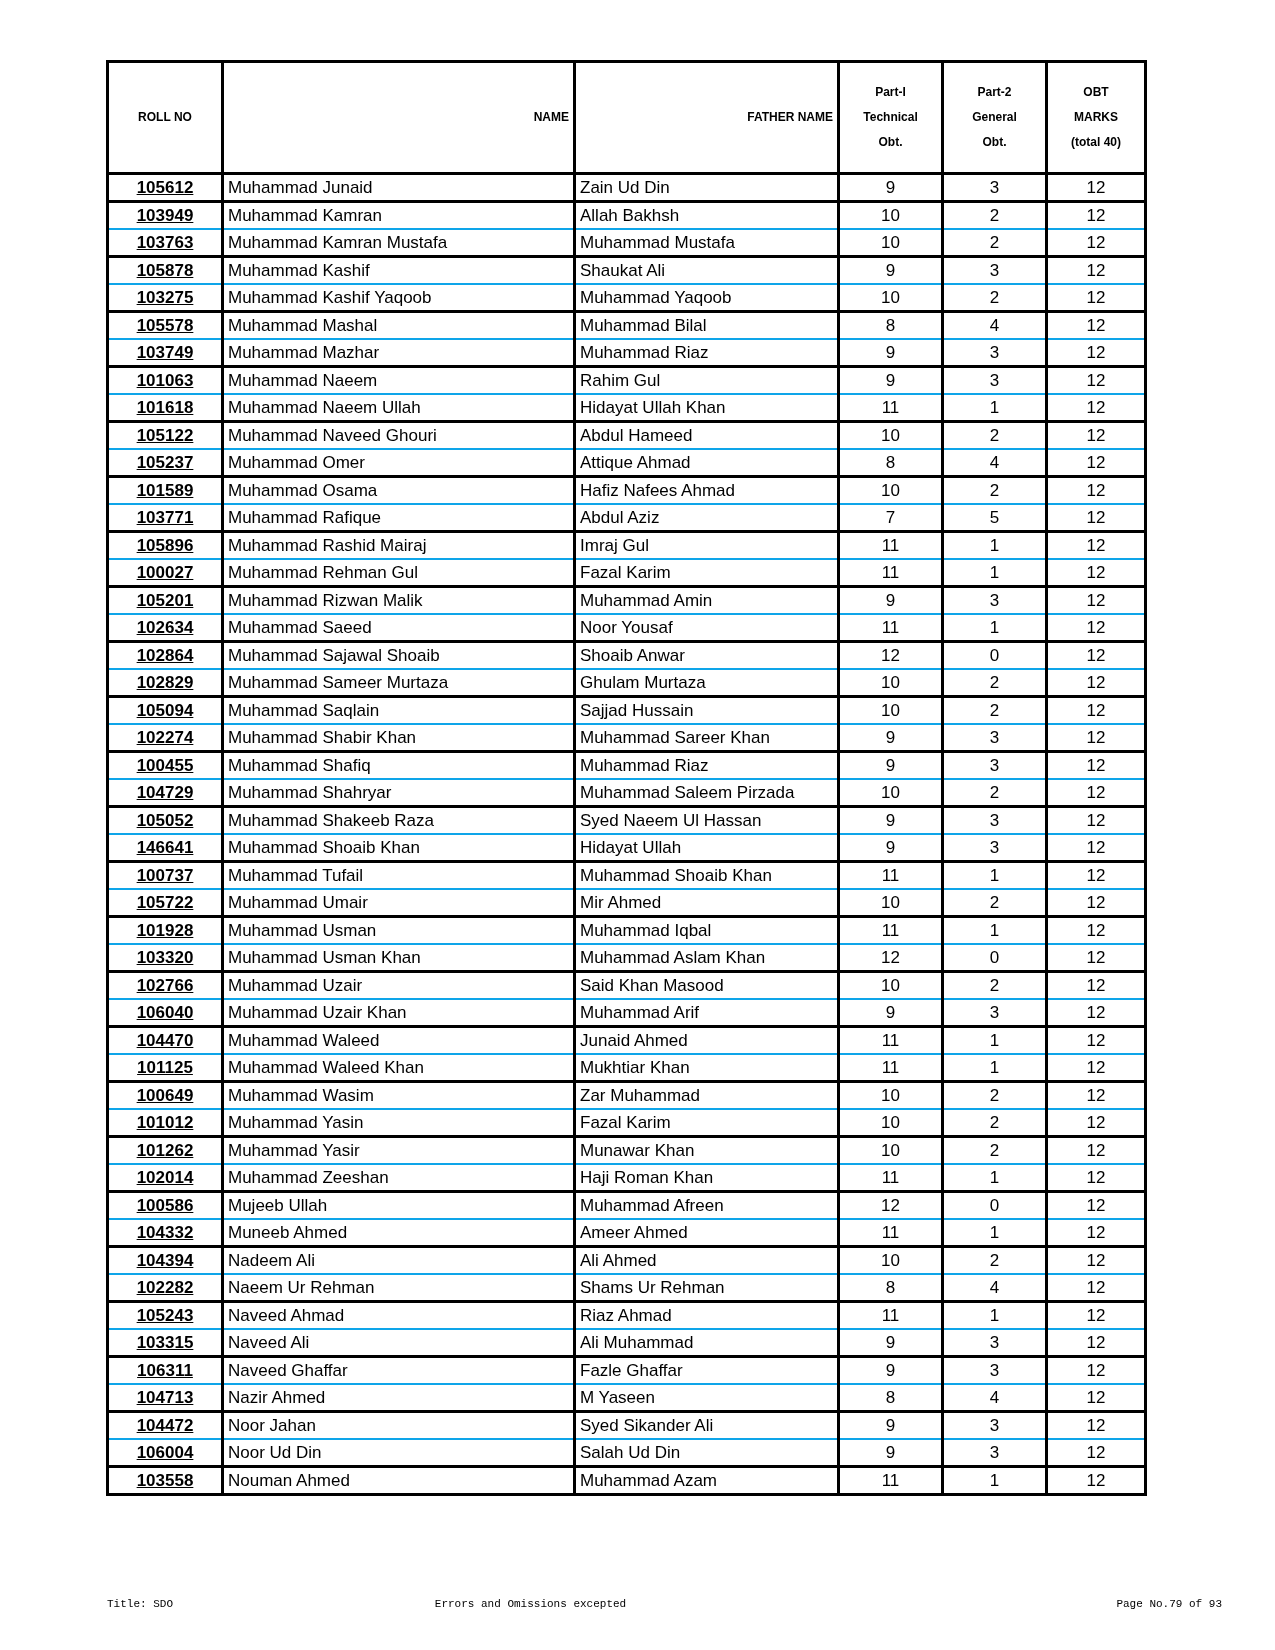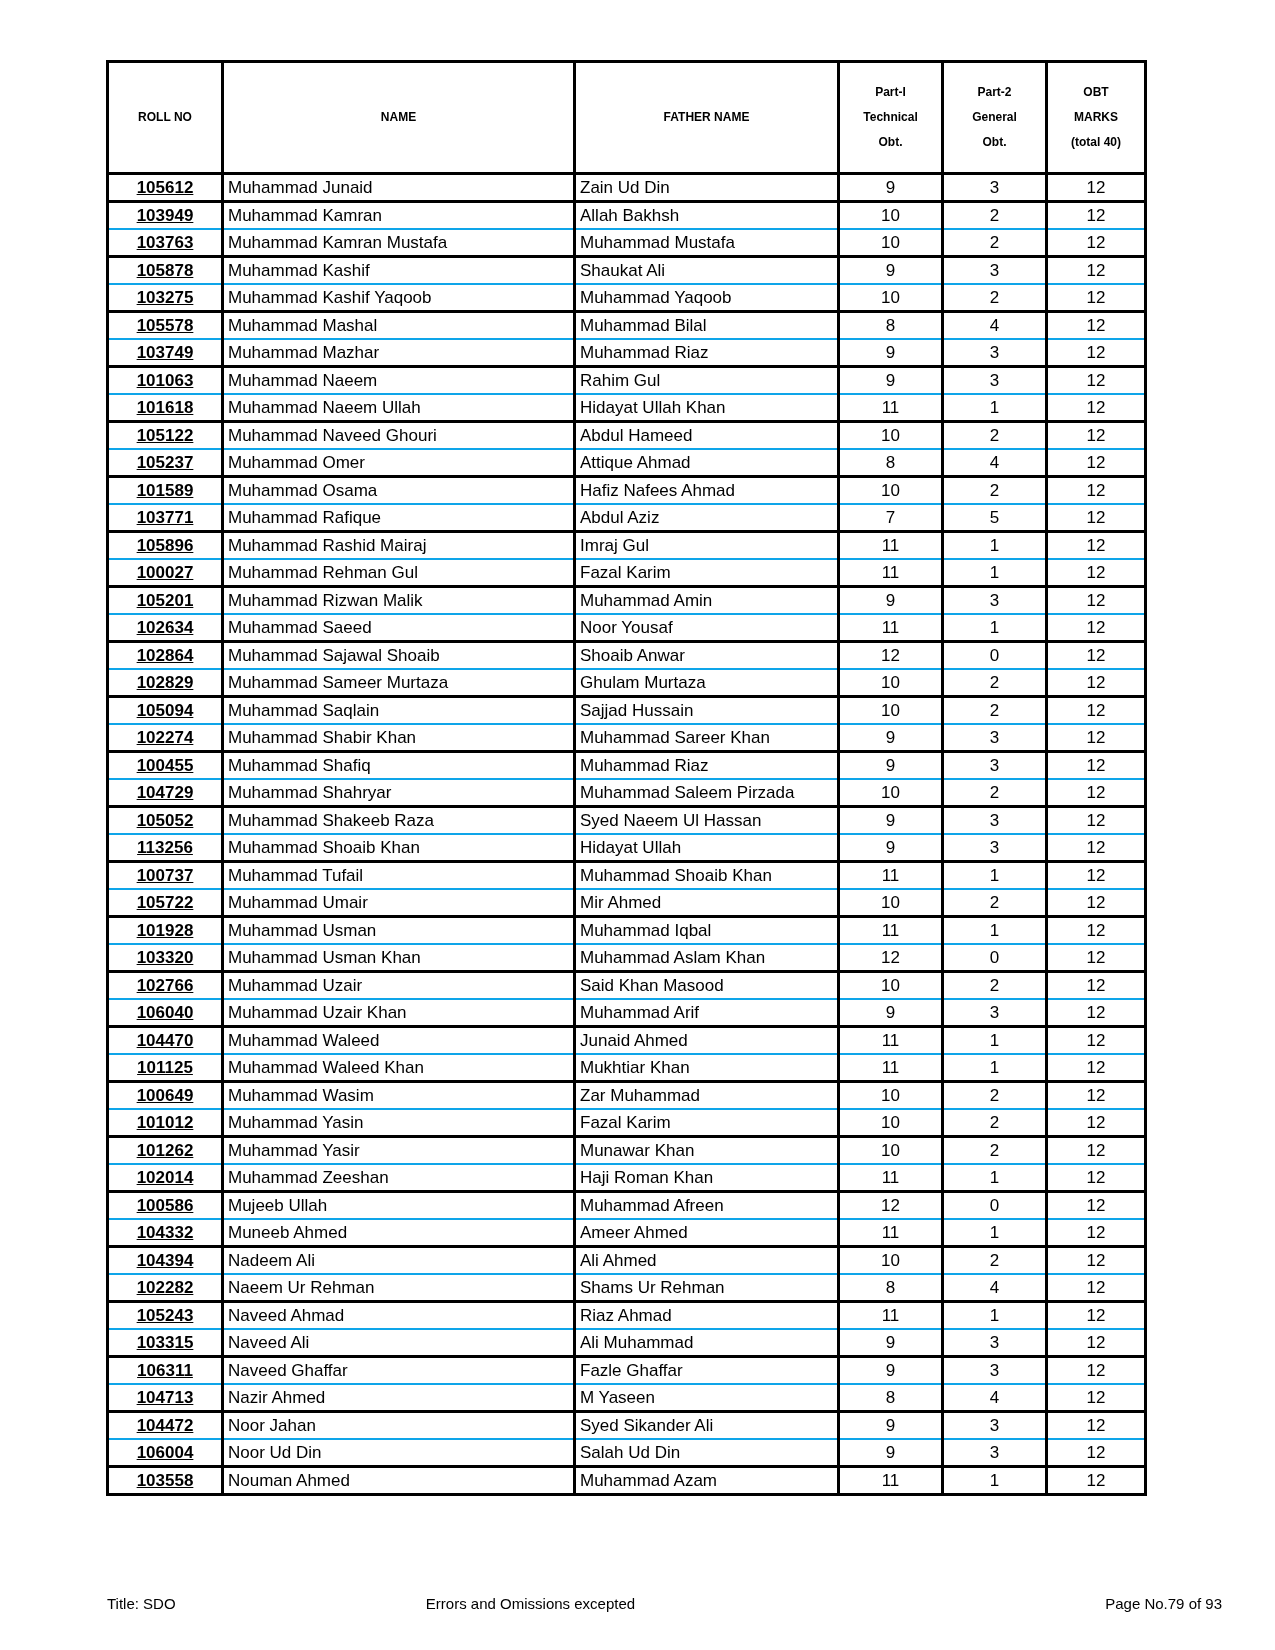--- a/index.html
+++ b/index.html
@@ -14,33 +14,33 @@
   table.results col.c-roll { width: 115px; }
   table.results col.c-name { width: 352px; }
   table.results col.c-father { width: 264px; }
   table.results col.c-p1 { width: 104px; }
   table.results col.c-p2 { width: 104px; }
   table.results col.c-obt { width: 99px; }
   table.results th {
     height: 109px; border: 3px solid #000; font-weight: bold;
     font-size: 12px; line-height: 25px; padding: 0 4px; vertical-align: middle;
   }
-  table.results th.left { text-align: center; }
+  table.results th.left { text-align: right; }
   table.results th.center { text-align: center; }
   table.results td {
     height: 25px; padding: 0 4px; font-size: 17px; line-height: 25px;
     border-left: 3px solid #000; border-right: 3px solid #000;
     white-space: nowrap; overflow: hidden;
   }
   table.results tbody tr { border-bottom: 2px solid #0ea5e9; }
   table.results tbody tr:nth-child(odd) { border-bottom: 3px solid #000; }
   table.results td.roll { font-weight: bold; text-align: center; text-decoration: underline; }
   table.results td.name, table.results td.father { text-align: left; }
   table.results td.num { text-align: center; }
-  .footer { position: absolute; top: 1593px; font-size: 15px; line-height: 22px; }
+  .footer { position: absolute; top: 1593px; font-size: 11px; line-height: 22px; font-family: Liberation Mono, monospace; }
   .footer.left { left: 107px; }
   .footer.center { left: 0; width: 1061px; text-align: center; }
   .footer.right { right: 53px; text-align: right; }
 </style>
 </head>
 <body>
 
 <div class="page">
   <table class="results">
     <colgroup>
@@ -260,21 +260,21 @@
         </tr>
         <tr>
           <td class="roll">105052</td>
           <td class="name">Muhammad Shakeeb Raza</td>
           <td class="father">Syed Naeem Ul Hassan</td>
           <td class="num">9</td>
           <td class="num">3</td>
           <td class="num">12</td>
         </tr>
         <tr>
-          <td class="roll">113256</td>
+          <td class="roll">146641</td>
           <td class="name">Muhammad Shoaib Khan</td>
           <td class="father">Hidayat Ullah</td>
           <td class="num">9</td>
           <td class="num">3</td>
           <td class="num">12</td>
         </tr>
         <tr>
           <td class="roll">100737</td>
           <td class="name">Muhammad Tufail</td>
           <td class="father">Muhammad Shoaib Khan</td>

